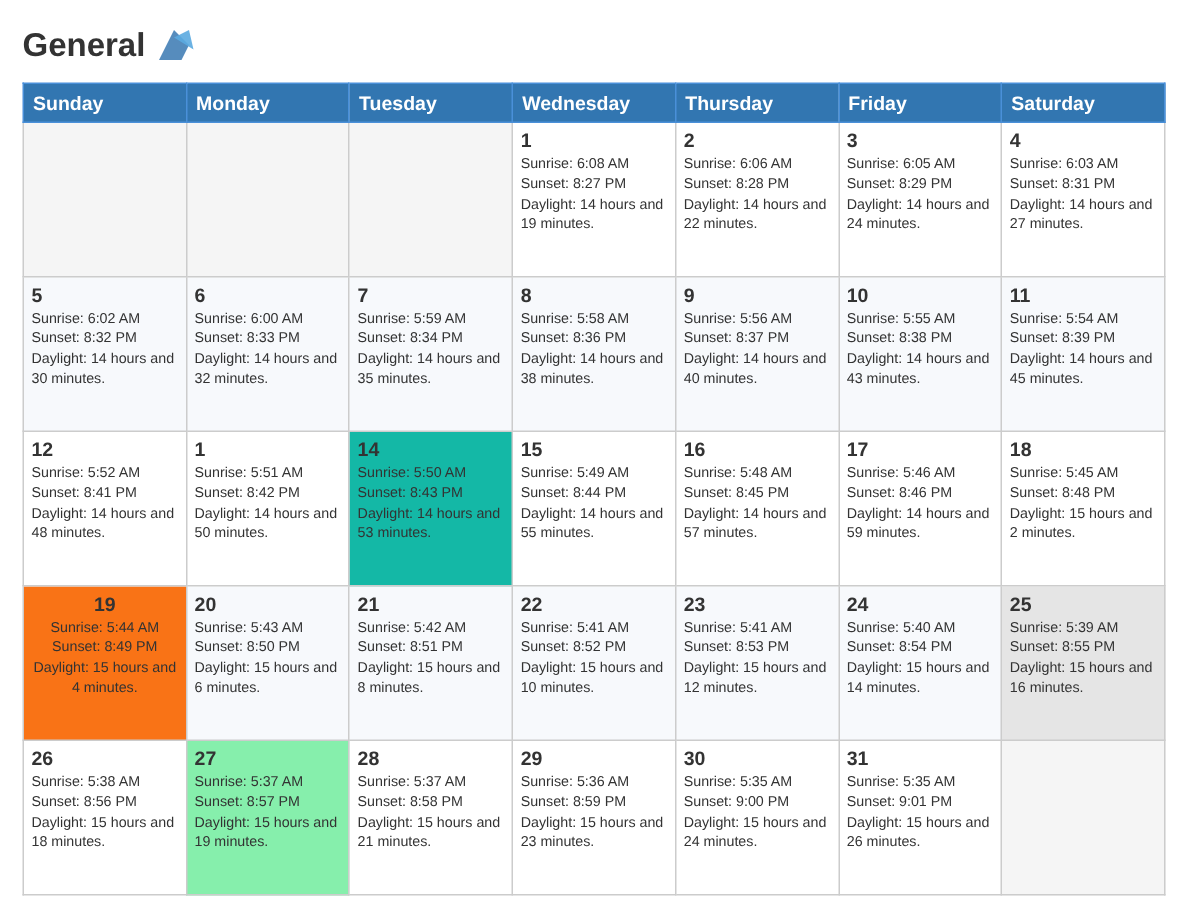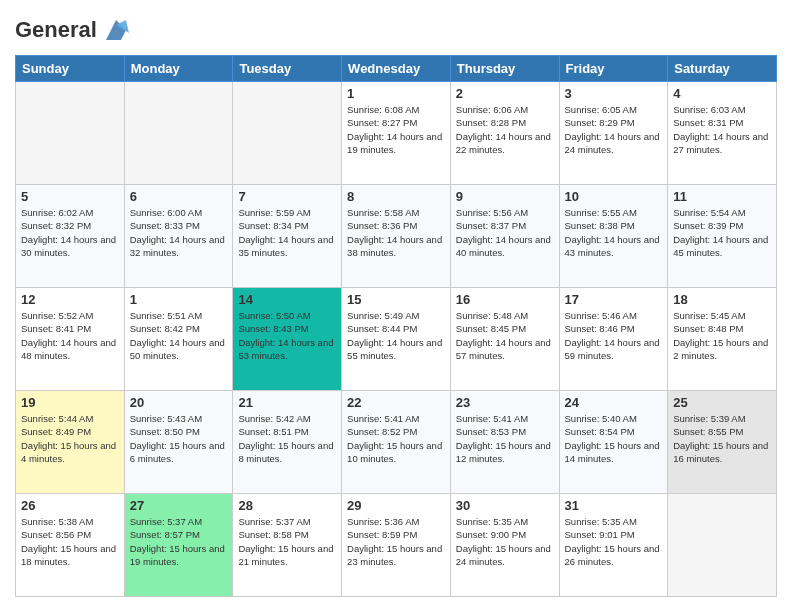--- a/index.html
+++ b/index.html
@@ -203,21 +203,21 @@
           <td style="background: rgb(255, 255, 255);">
             <span class="day-number">17</span>
             <div class="day-info">Sunrise: 5:46 AM<br>Sunset: 8:46 PM<br>Daylight: 14 hours and 59 minutes.</div>
           </td>
           <td style="background: rgb(255, 255, 255);">
             <span class="day-number">18</span>
             <div class="day-info">Sunrise: 5:45 AM<br>Sunset: 8:48 PM<br>Daylight: 15 hours and 2 minutes.</div>
           </td>
         </tr>
         <tr>
-          <td style="background: #fef9c3;">
+          <td style="background: #f97316; text-align: center;">
             <span class="day-number">19</span>
             <div class="day-info">Sunrise: 5:44 AM<br>Sunset: 8:49 PM<br>Daylight: 15 hours and 4 minutes.</div>
           </td>
           <td style="background: rgb(247, 249, 252);">
             <span class="day-number">20</span>
             <div class="day-info">Sunrise: 5:43 AM<br>Sunset: 8:50 PM<br>Daylight: 15 hours and 6 minutes.</div>
           </td>
           <td style="background: rgb(247, 249, 252);">
             <span class="day-number">21</span>
             <div class="day-info">Sunrise: 5:42 AM<br>Sunset: 8:51 PM<br>Daylight: 15 hours and 8 minutes.</div>

